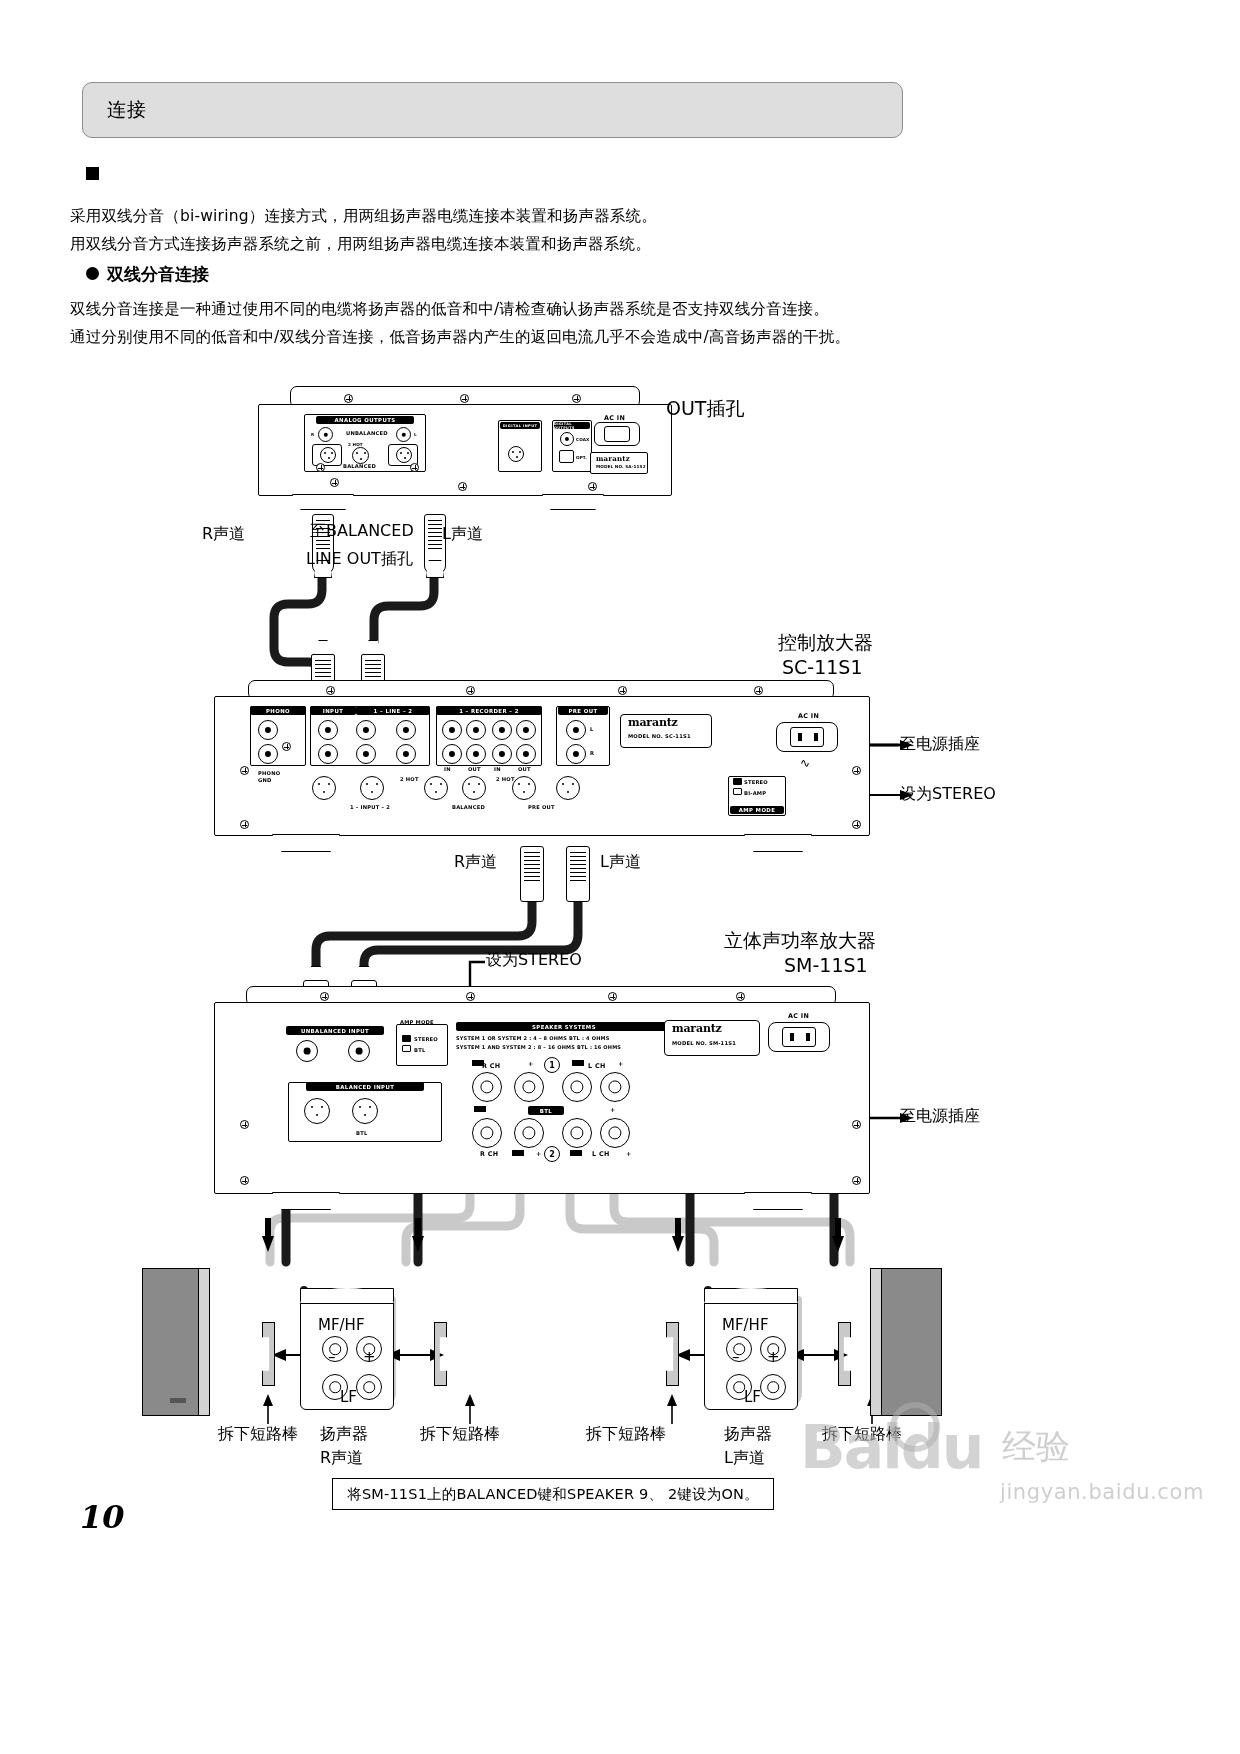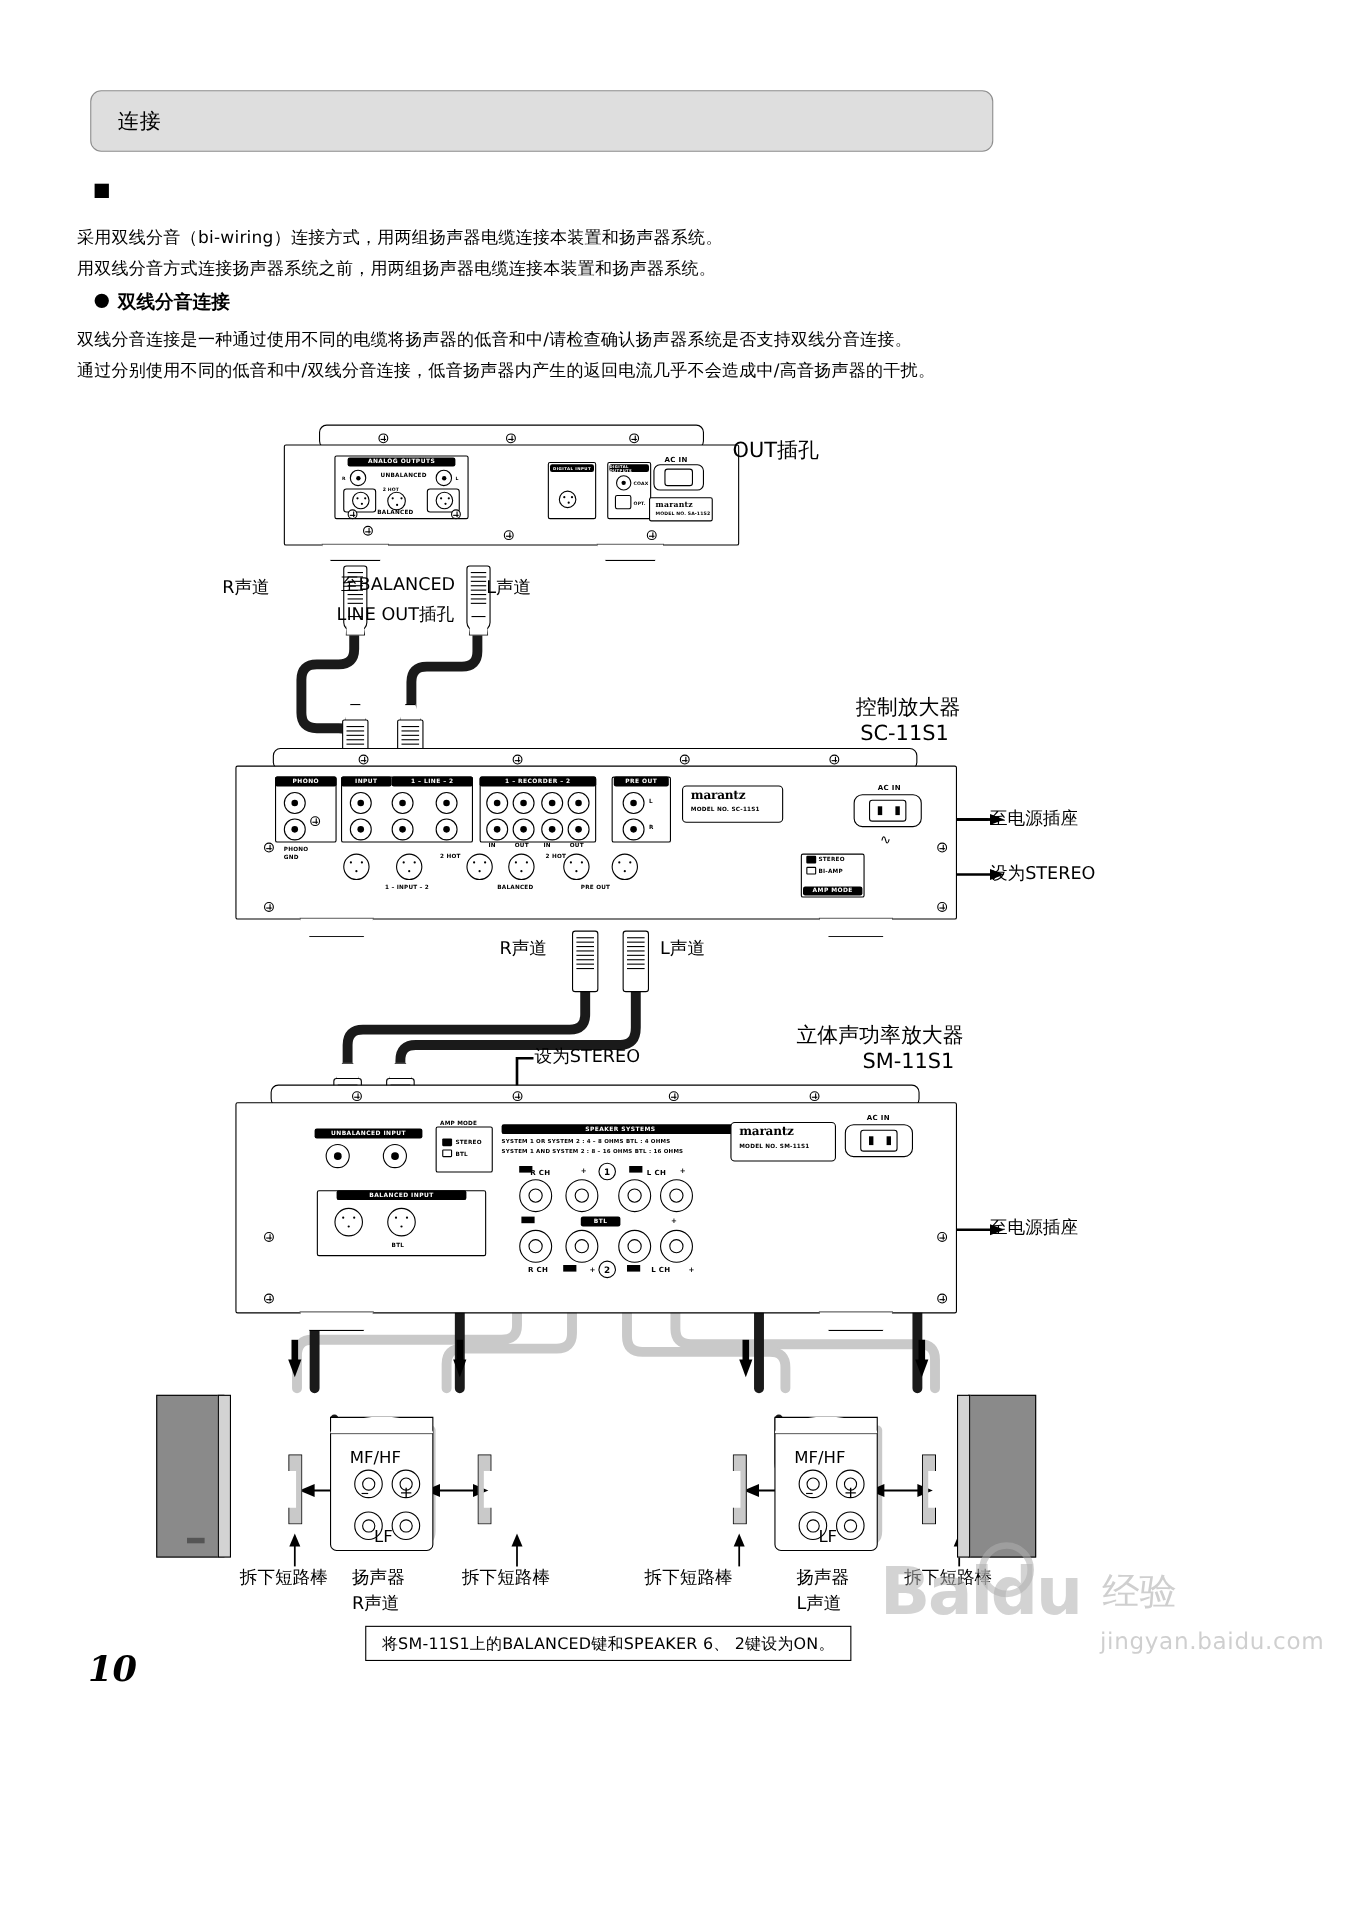--- a/index.html
+++ b/index.html
@@ -626,21 +626,21 @@
 <div class="dlabel" style="left:218px; top:1424px;">拆下短路棒</div>
 <div class="dlabel" style="left:320px; top:1424px;">扬声器</div>
 <div class="dlabel" style="left:320px; top:1448px;">R声道</div>
 <div class="dlabel" style="left:420px; top:1424px;">拆下短路棒</div>
 <div class="dlabel" style="left:586px; top:1424px;">拆下短路棒</div>
 <div class="dlabel" style="left:724px; top:1424px;">扬声器</div>
 <div class="dlabel" style="left:724px; top:1448px;">L声道</div>
 <div class="dlabel" style="left:822px; top:1424px;">拆下短路棒</div>
 
 <div class="note-box" style="left:332px; top:1478px; width:442px; height:32px;">
-  <span>将SM-11S1上的BALANCED键和SPEAKER 6、 2键设为ON。</span>
+  <span>将SM-11S1上的BALANCED键和SPEAKER 9、 2键设为ON。</span>
 </div>
 
 <div class="wm" style="left:800px; top:1412px;">
   <span class="wm-main">Baidu</span>
 </div>
 <div class="wm-circ" style="left:890px; top:1402px; width:50px; height:50px;"></div>
 <div class="wm" style="left:1002px; top:1424px;">
   <span style="font-size:34px;color:rgba(175,175,175,.6);">经验</span>
 </div>
 <div class="wm" style="left:1000px; top:1480px;">

